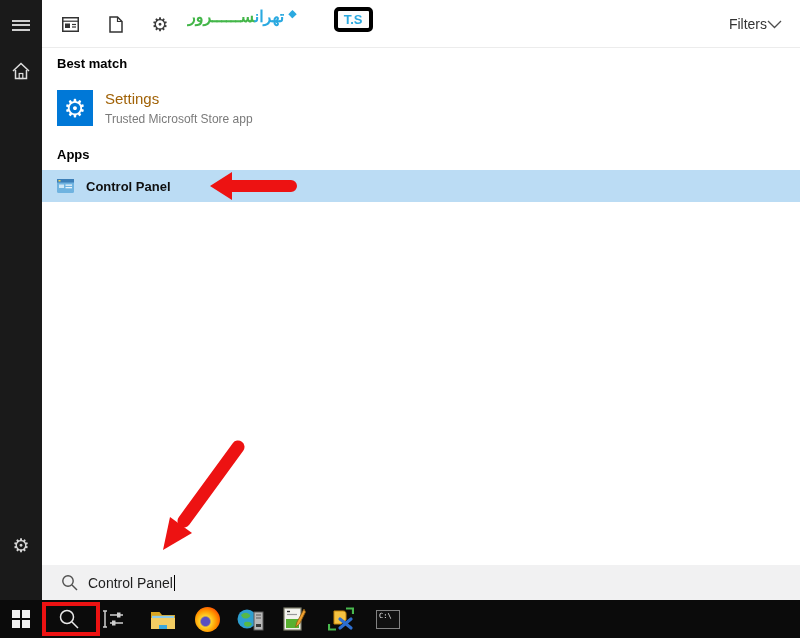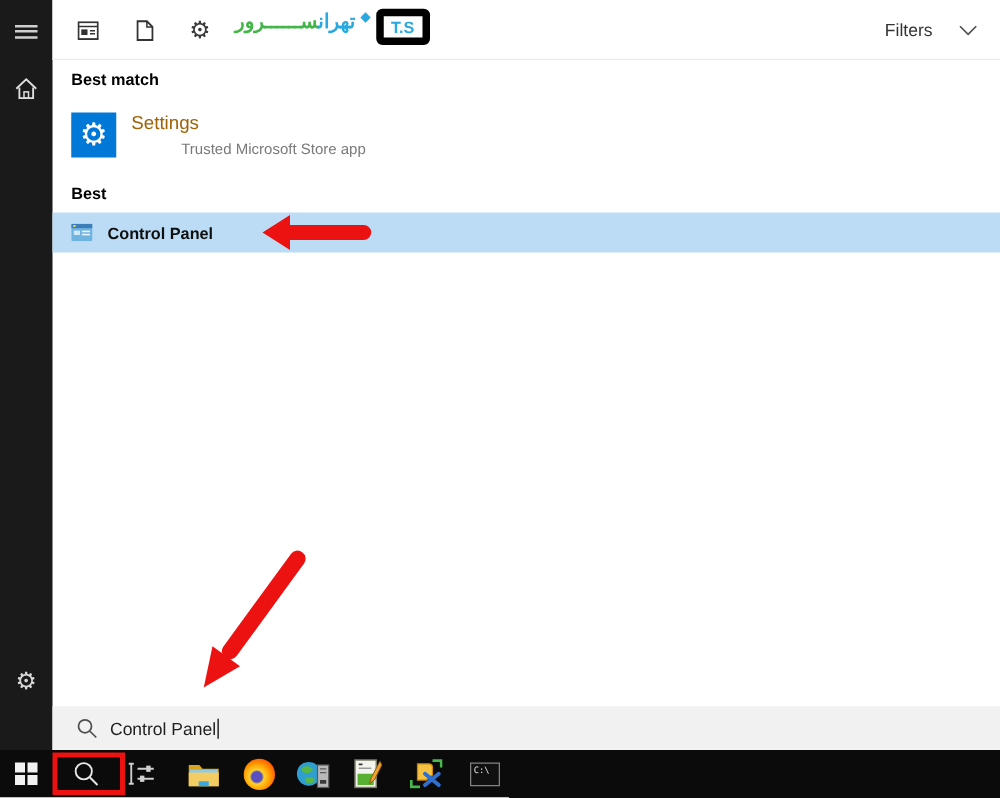--- a/index.html
+++ b/index.html
@@ -17,31 +17,31 @@
   .topbar { position:absolute; left:42px; top:0; width:758px; height:48px; background:#fff; border-bottom:1px solid #ececec; }
   .tb-icon { position:absolute; top:0; height:48px; display:flex; align-items:center; justify-content:center; width:24px; cursor:pointer; }
   .tb-gear { font-size:19px; color:#3a3a3a; line-height:1; }
 
   
   .logo { position:absolute; left:146px; top:7px; height:34px; display:flex; align-items:flex-start; gap:4px; direction:ltr; }
   .logo-fa { direction:rtl; font-weight:bold; font-size:16px; white-space:nowrap; }
   .logo-fa .fa-blue { color:#2aa9e0; }
   .logo-fa .fa-green { color:#43b649; }
   .logo-diamond { color:#2aa9e0; font-size:11px; }
-  .logo-ts { border:6px solid #000000; border-radius:5px; color:#2aa9e0; font-weight:bold; font-size:13px; padding:1px 6px; background:#fdfdfd; }
-
-  .filters { position:absolute; right:18px; top:0; height:48px; display:flex; align-items:center; gap:21px; cursor:pointer; }
+  .logo-ts { border:4px solid #000000; border-radius:5px; color:#2aa9e0; font-weight:bold; font-size:13px; padding:1px 6px; background:#fdfdfd;margin-left:33px; }
+
+  .filters { position:absolute; right:18px; top:0; height:48px; display:flex; align-items:center; gap:0; cursor:pointer; }
   .filters-label { font-size:14px; color:#333; }
 
   
   .section-heading { position:absolute; left:57px; font-size:13px; font-weight:bold; color:#000;text-align:right; }
   .best-match-row { position:absolute; left:42px; top:82px; width:758px; height:52px; cursor:pointer; }
   .bm-tile { position:absolute; left:15px; top:8px; width:36px; height:36px; background:#0078d7; color:#fff; display:flex; align-items:center; justify-content:center; font-size:25px; }
   .bm-title { position:absolute; left:63px; top:8px; font-size:15px; color:#a16207; }
-  .bm-sub { position:absolute; left:63px; top:30px; font-size:12px; color:#7a7a7a;margin-left:40px; }
+  .bm-sub { position:absolute; left:63px; top:30px; font-size:12px; color:#7a7a7a; }
 
   .app-row { position:absolute; left:42px; top:170px; width:758px; height:32px; background:#bbdcf4; display:flex; align-items:center; cursor:pointer; }
   .app-row .cp-icon { margin-left:15px; }
   .app-row .app-label { margin-left:12px; font-size:13px; font-weight:bold; color:#0f0f0f; }
 
   
   .searchbar { position:absolute; left:42px; top:565px; width:758px; height:35px; background:#f1f1f2; display:flex; align-items:center; cursor:text; }
   .searchbar .mag { margin-left:19px; }
   .search-text { margin-left:10px; font-size:14px; color:#1f1f1f; }
   .caret { display:inline-block; width:1px; height:16px; background:#000; vertical-align:-3px; margin-left:1px; }
@@ -119,21 +119,21 @@
   <div class="section-heading" style="top:56px;">Best match</div>
 
   <div class="best-match-row">
     <div class="bm-tile">
       <span>⚙</span>
     </div>
     <div class="bm-title">Settings</div>
     <div class="bm-sub">Trusted Microsoft Store app</div>
   </div>
 
-  <div class="section-heading" style="top:147px;">Best</div>
+  <div class="section-heading" style="top:147px;">Apps</div>
 
   <div class="app-row">
     <svg class="cp-icon" width="17" height="14" viewBox="0 0 17 14">
       <rect x="0" y="0" width="17" height="14" rx="1.5" fill="#6fb3e0"></rect>
       <rect x="0" y="0" width="17" height="3.5" fill="#3c7fb8"></rect>
       <rect x="1.5" y="1" width="2" height="1.5" fill="#f4d44a"></rect>
       <rect x="2" y="5.5" width="5" height="3.5" fill="#cfe8f7"></rect>
       <rect x="8.5" y="5.5" width="6.5" height="1.3" fill="#e8f4fc"></rect>
       <rect x="8.5" y="8" width="6.5" height="1.3" fill="#e8f4fc"></rect>
     </svg>

